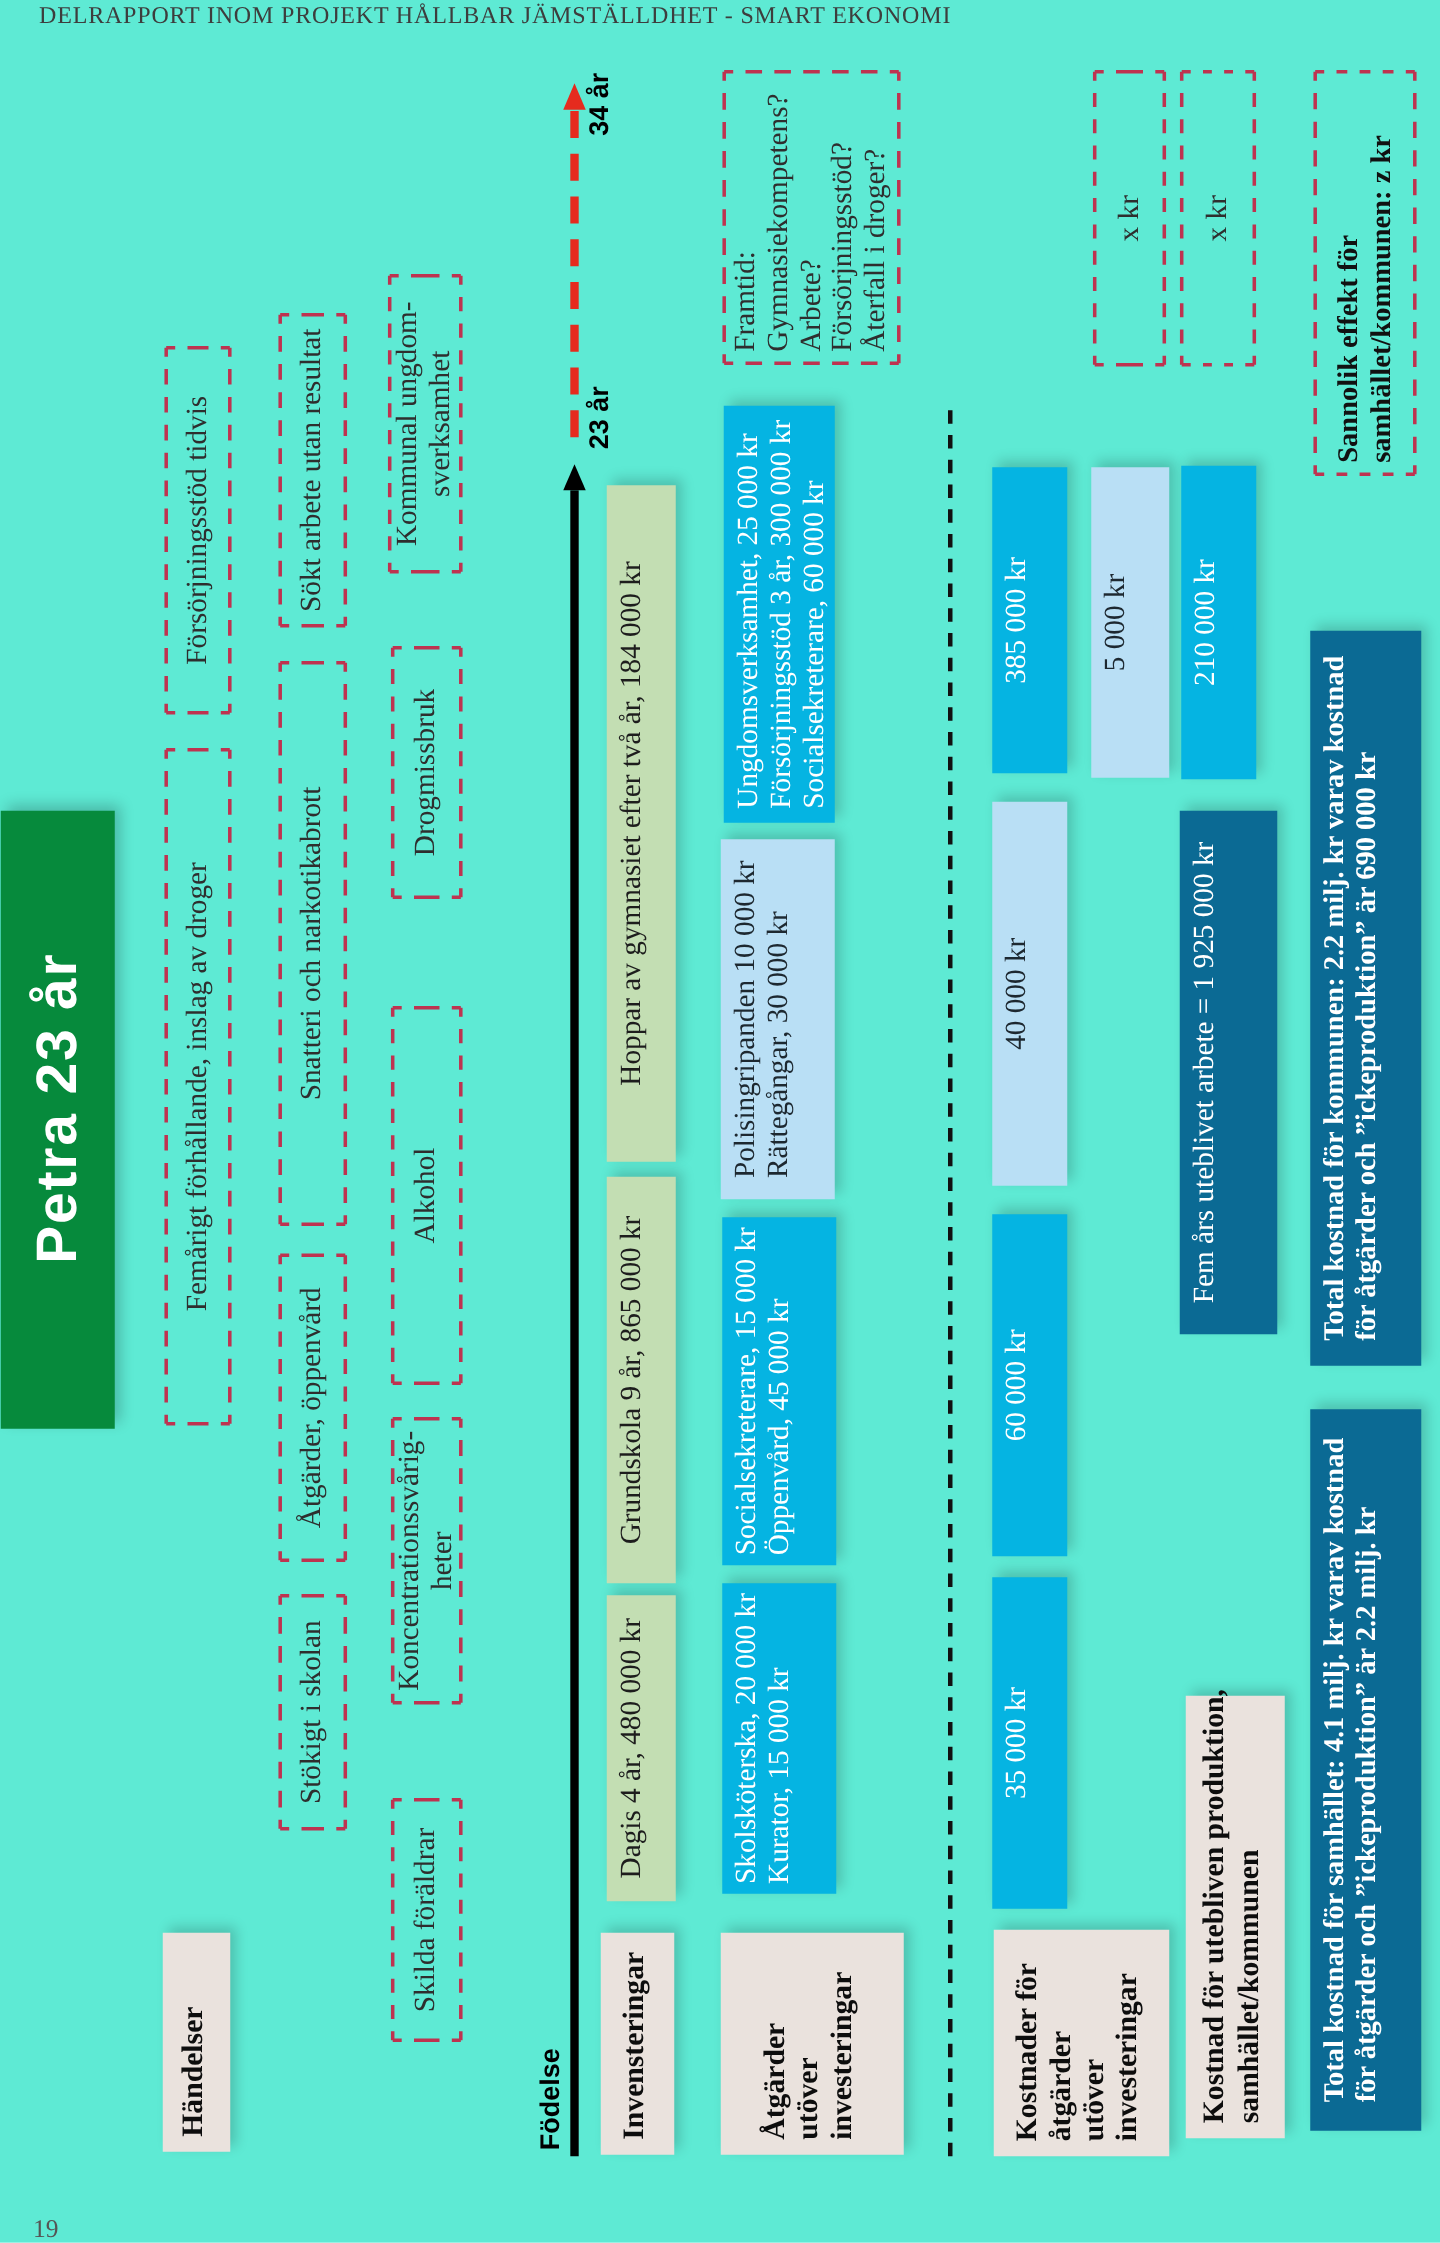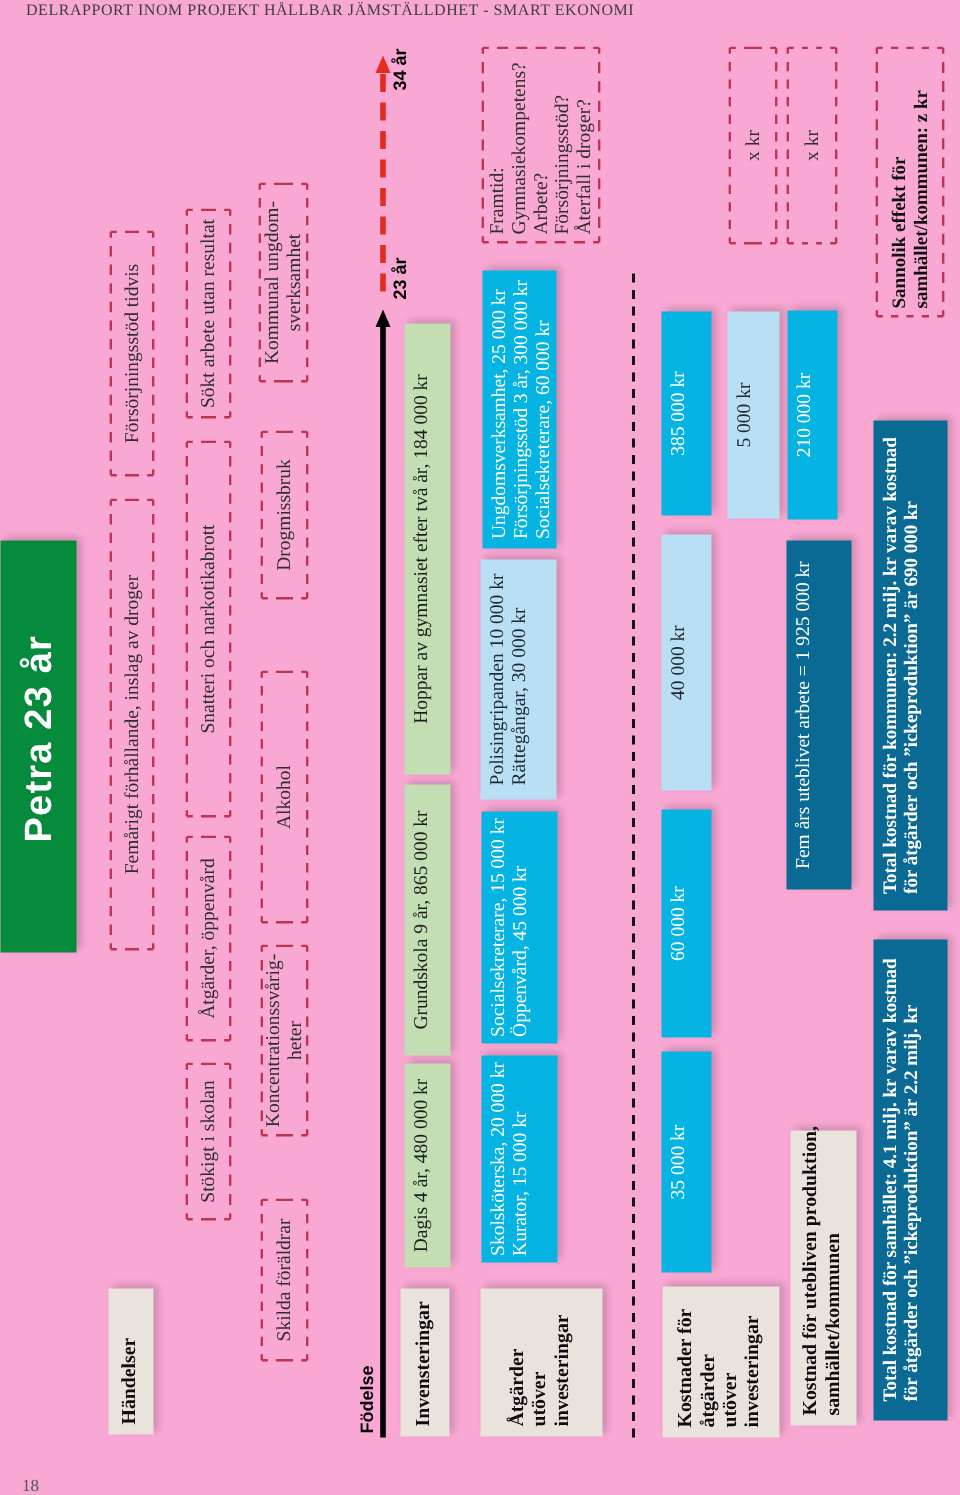--- a/index.html
+++ b/index.html
@@ -1,18 +1,18 @@
 <!DOCTYPE html>
 <html><head>
 <meta charset="utf-8">
 <style>
   html,body{margin:0;padding:0;background:#fff;}
   body{width:960px;height:1495px;overflow:hidden;font-family:"Liberation Serif",serif;
        -webkit-font-smoothing:antialiased;text-rendering:geometricPrecision;}
-  #page{position:relative;width:960px;height:1495px;background:#f9a8d4;overflow:hidden;}
+  #page{position:relative;width:960px;height:1495px;background:#5eead4;overflow:hidden;}
 
   #runhead{position:absolute;left:26px;top:2px;font-size:16px;letter-spacing:0.55px;
            color:#3d3d3d;white-space:nowrap;}
   #pagenum{position:absolute;left:22px;top:1477px;font-size:17px;line-height:1;color:#555;}
 
   
   #stage{position:absolute;width:1495px;height:960px;left:-267.5px;top:267.5px;
          transform:rotate(-90deg);transform-origin:center center;}
 
   .box{position:absolute;box-sizing:border-box;white-space:pre;
@@ -43,21 +43,21 @@
   .tlabel{position:absolute;font-family:"Liberation Sans",sans-serif;font-weight:bold;
           font-size:18px;color:#000;white-space:nowrap;line-height:1;}
   svg.deco{position:absolute;left:0;top:0;overflow:visible;}
 </style>
 </head>
 <body>
 
 <div id="page">
 
   <div id="runhead">DELRAPPORT INOM PROJEKT HÅLLBAR JÄMSTÄLLDHET - SMART EKONOMI</div>
-  <div id="pagenum">18</div>
+  <div id="pagenum">19</div>
 
   <div id="stage">
     <svg class="deco" id="deco" width="1495" height="960">
         <g>
           <line x1="135.3" y1="261.3" x2="295.7" y2="261.3" stroke="#BE3350" stroke-width="2.35" stroke-linecap="butt" stroke-dasharray="6 8.2 9.324999999999998 8.2 9.324999999999998 8.2 9.324999999999998 8.2 9.324999999999998 8.2 9.324999999999998 8.2 9.324999999999998 8.2 9.324999999999998 8.2 9.324999999999998 8.2 6 1000"></line>
           <line x1="295.7" y1="306.7" x2="135.3" y2="306.7" stroke="#BE3350" stroke-width="2.35" stroke-linecap="butt" stroke-dasharray="6 8.2 9.324999999999998 8.2 9.324999999999998 8.2 9.324999999999998 8.2 9.324999999999998 8.2 9.324999999999998 8.2 9.324999999999998 8.2 9.324999999999998 8.2 9.324999999999998 8.2 6 1000"></line>
           <line x1="135.3" y1="306.7" x2="135.3" y2="261.3" stroke="#BE3350" stroke-width="2.35" stroke-linecap="butt" stroke-dasharray="6 8.2 16.99999999999998 8.2 6 1000"></line>
           <line x1="295.7" y1="261.3" x2="295.7" y2="306.7" stroke="#BE3350" stroke-width="2.35" stroke-linecap="butt" stroke-dasharray="6 8.2 16.99999999999998 8.2 6 1000"></line>
         </g>
         <g>

